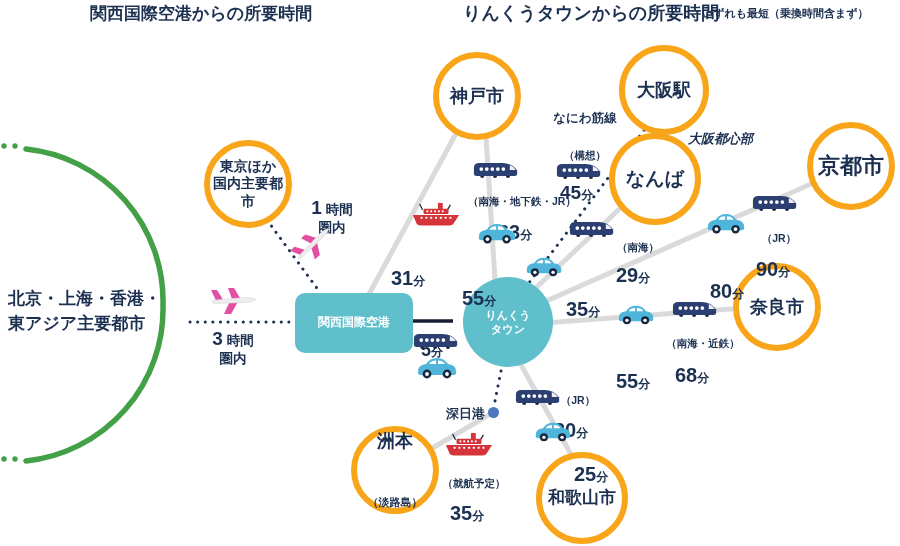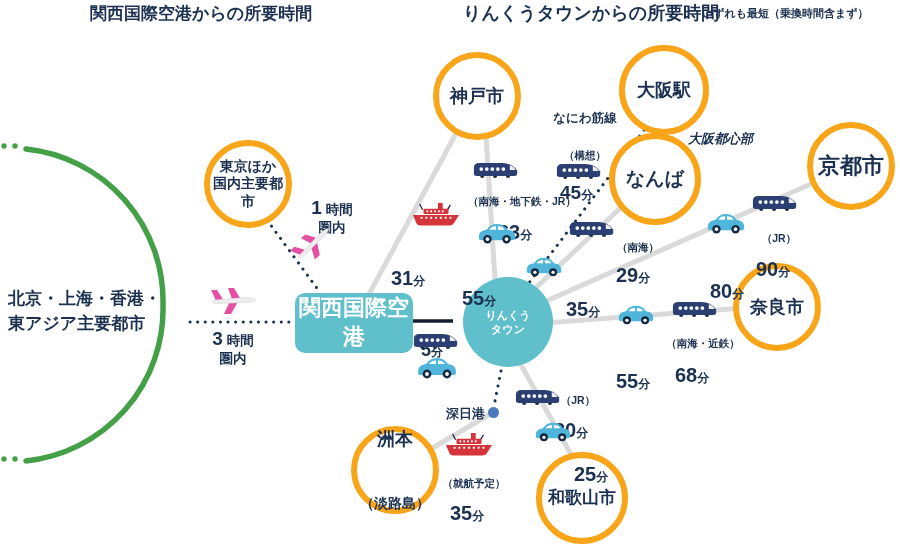--- a/index.html
+++ b/index.html
@@ -131,21 +131,21 @@
     <div>国内主要都市</div>
   </div>
   <div class="range" style="left:302px;top:197px;width:60px;">
     <span class="big">1</span> <span>時間</span><br>
     <span>圏内</span>
   </div>
   <svg class="ic" style="left:290px;top:226px;transform:rotate(-42deg);" width="46" height="34" viewBox="0 0 48 34">
       <use href="#sym-plane"></use>
     </svg>
 
-  <div class="hub" style="left:295px;top:293px;width:118px;height:60px;border-radius:10px;font-size:22px;align-items:center;">
+  <div class="hub" style="left:295px;top:293px;width:118px;height:60px;border-radius:10px;font-size:12px;align-items:center;">
     <div>関西国際空港</div>
   </div>
 
   <div class="hub" style="left:463px;top:277px;width:90px;height:90px;border-radius:50%;font-size:11px;">
     <div>りんくう</div>
     <div>タウン</div>
   </div>
 
   <div class="t" style="left:421px;top:299px;">
     <span class="n" style="font-size:18px;">5</span><span class="u">分</span>
@@ -170,21 +170,21 @@
       <div>京都市</div>
     </div>
   <div class="node" style="left:733px;top:263px;width:88px;height:88px;font-size:18px;">
       <div>奈良市</div>
     </div>
   <div class="node" style="left:536px;top:452px;width:92px;height:92px;font-size:17px;">
       <div>和歌山市</div>
     </div>
   <div class="node" style="left:351px;top:426px;width:88px;height:88px;font-size:18px;">
     <div>洲本</div>
-    <div style="font-size:14px;margin-top:44px;">（淡路島）</div>
+    <div style="font-size:11px;margin-top:44px;">（淡路島）</div>
   </div>
 
   <div class="slabel" style="left:688px;top:130px;font-style:italic;">大阪都心部</div>
 
   <svg class="ic" style="left:411px;top:202px;" width="50" height="25" viewBox="0 0 52 26">
       <use href="#sym-ship"></use>
     </svg>
   <div class="t" style="left:391px;top:226px;">
     <span class="n">31</span><span class="u">分</span>
   </div>

